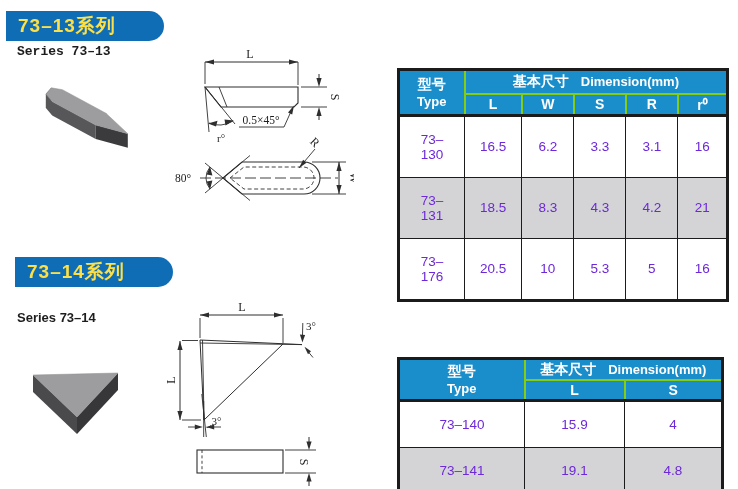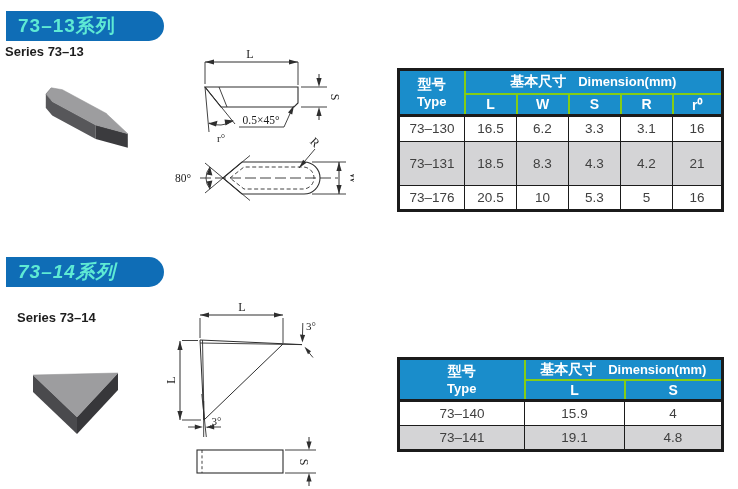--- a/index.html
+++ b/index.html
@@ -1,49 +1,49 @@
 <!DOCTYPE html>
 <html><head>
 <meta charset="utf-8">
 <style>
   html,body{margin:0;padding:0;background:#fff;}
   .page{position:relative;width:738px;height:489px;background:#ffffff;overflow:hidden;
         font-family:"Liberation Sans",sans-serif;}
   .abs{position:absolute;}
-  .banner{height:30px;background:#0f6db6;border-radius:0 15px 15px 0;color:#5eead4;
+  .banner{height:30px;background:#0f6db6;border-radius:0 15px 15px 0;color:#fde047;
           font-weight:bold;font-size:19px;line-height:30px;padding-left:12px;width:146px;
           letter-spacing:1px;}
   .subtitle{font-size:13px;font-weight:bold;color:#1d1d1d;}
   
   table.spec{border-collapse:collapse;table-layout:fixed;border:3px solid #1b1b1b;}
   table.spec th{background:#1a8dcb;color:#fff;font-weight:bold;border:2px solid #84cc16;
                 text-align:center;vertical-align:middle;padding:0;}
   table.spec td{border:1px solid #1b1b1b;text-align:center;vertical-align:middle;
-                color:#404040;font-size:13.5px;padding:4px;}
+                color:#6d28d9;font-size:13.5px;padding:15px;}
   table.spec tbody tr:first-child td{border-top:3px solid #1b1b1b;}
   tr.alt{background:#d4d4d6;}
   .zh{font-size:14px;}
   .en{font-size:13px;}
   .dim-en{margin-left:12px;}
   .colhead{font-size:14px;}
   svg text{font-family:"Liberation Serif",serif;fill:#1d1d1d;}
   svg .ln{stroke:#2e2e2e;stroke-width:1;fill:none;}
   svg .thin{stroke:#2e2e2e;stroke-width:0.9;fill:none;}
   svg .ah{fill:#2e2e2e;stroke:none;}
   svg .part{fill:#ffffff;stroke:#2e2e2e;stroke-width:1.1;}
 </style>
 </head>
 <body>
 
 <div class="page">
 
   <div class="abs banner" style="left:6px;top:11px;">
     <span>73–13系列</span>
   </div>
-  <div class="abs subtitle" style="left:5px;top:44px;">Series 73–13</div>
+  <div class="abs subtitle" style="left:17px;top:44px;font-family:Liberation Mono, monospace;">Series 73–13</div>
 
   <svg class="abs" style="left:15px;top:78px;" width="130" height="100" viewBox="0 0 130 100">
     <polygon points="36.3,9.8 30.9,16.1 30.9,30.1 36.3,23.8" fill="#6a6a6c"></polygon>
     <polygon points="30.9,16.1 37.2,23.6 80.7,47.1 80.7,61.1 37.2,37.6 30.9,30.1" fill="#57575a"></polygon>
     <polygon points="80.7,47.1 112.8,55.7 112.8,69.7 80.7,61.1" fill="#3b3b3e"></polygon>
     <polygon points="36.3,9.8 47.4,11.7 90.9,35.2 112.8,55.7 80.7,47.1 37.2,23.6 30.9,16.1" fill="#9d9d9f" stroke="#8c8c8e" stroke-width="0.5"></polygon>
   </svg>
 
   <svg class="abs" style="left:188px;top:44px;" width="162" height="104" viewBox="0 0 162 104">
 
@@ -152,21 +152,21 @@
           <td>20.5</td>
           <td>10</td>
           <td>5.3</td>
           <td>5</td>
           <td>16</td>
         </tr>
       </tbody>
     </table>
   </div>
 
-  <div class="abs banner" style="left:6px;top:257px;font-style:italic;">
+  <div class="abs banner" style="left:15px;top:257px;">
     <span>73–14系列</span>
   </div>
   <div class="abs subtitle" style="left:17px;top:290px;margin-top:20px;">Series 73–14</div>
 
   <svg class="abs" style="left:20px;top:350px;" width="115" height="95" viewBox="0 0 115 95">
     <polygon points="13,25 57,67 57,84 13,42" fill="#4a4a4d"></polygon>
     <polygon points="57,67 98,23 98,40 57,84" fill="#37373a"></polygon>
     <polygon points="13,25 98,23 57,67" fill="#9d9d9f" stroke="#8c8c8e" stroke-width="0.5"></polygon>
   </svg>
 

